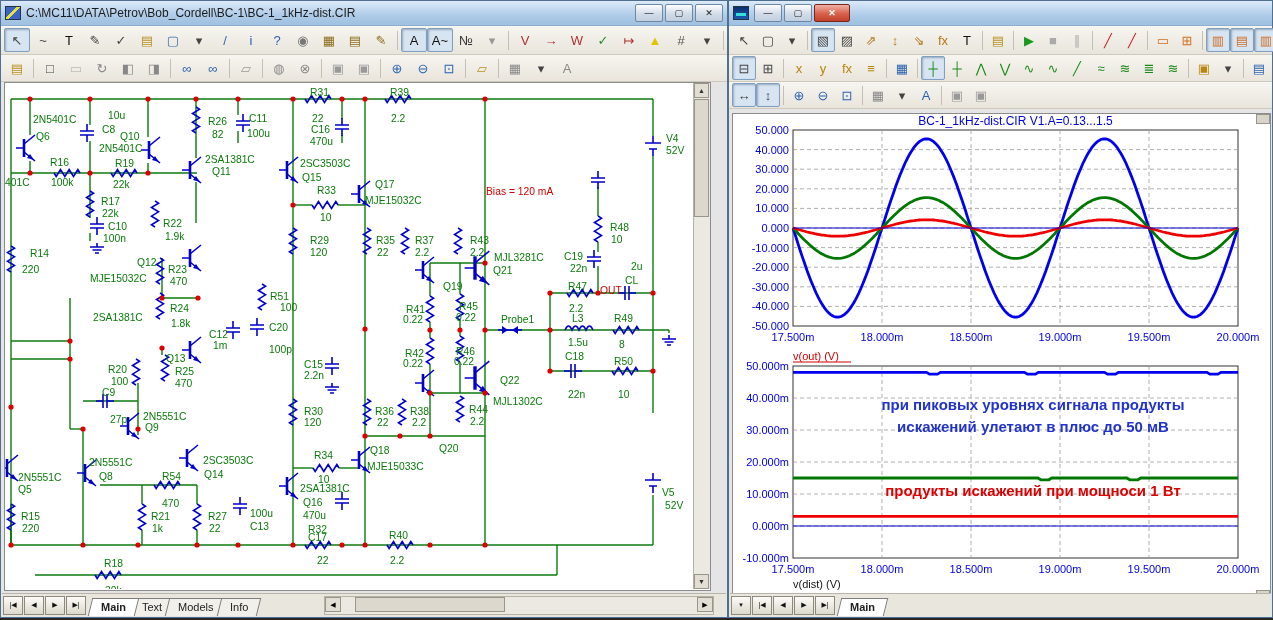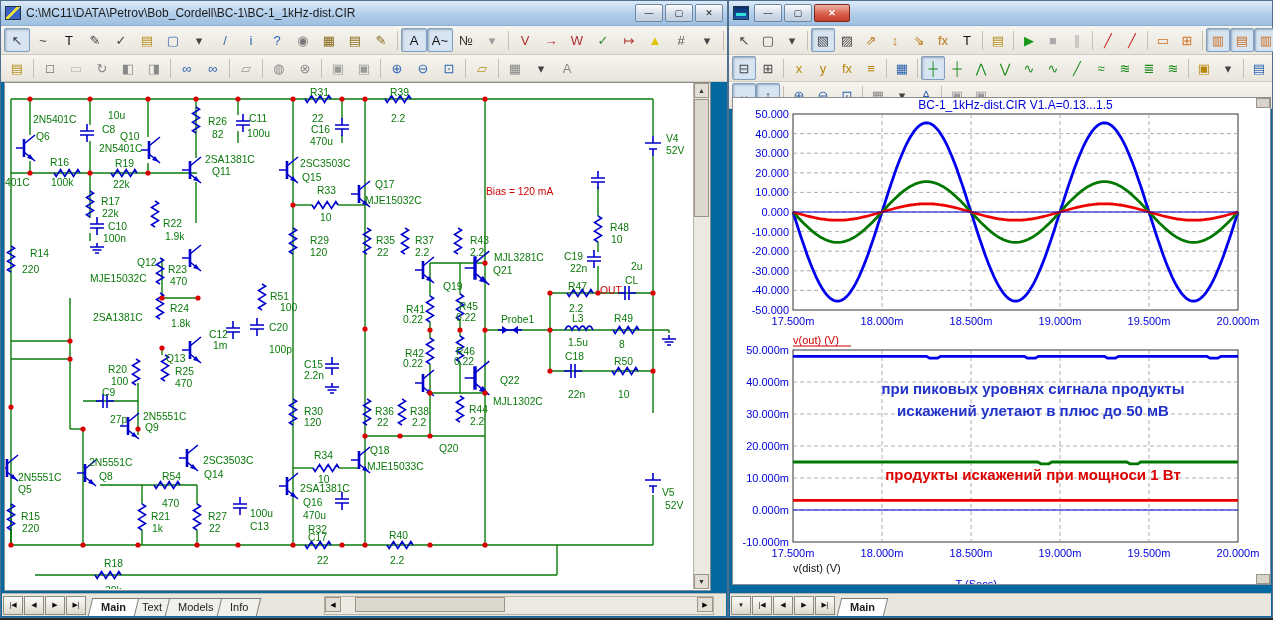--- a/index.html
+++ b/index.html
@@ -1,17 +1,17 @@
 <!DOCTYPE html>
 <html><head>
 <meta charset="utf-8">
 <style>
   html,body{margin:0;padding:0;width:1273px;height:620px;background:#262626;overflow:hidden;
     font-family:"Liberation Sans",sans-serif;-webkit-font-smoothing:antialiased;}
-  .win{position:absolute;background:#0369a1;border:1px solid #51708f;box-sizing:border-box;}
+  .win{position:absolute;background:#e5e5e5;border:1px solid #51708f;box-sizing:border-box;}
   .titlebar{height:24px;display:flex;align-items:center;gap:5px;padding:0 4px;
     background:linear-gradient(#dcebfa,#aecbe8 60%,#9fc0e0);border-bottom:1px solid #8fafd0;}
   .titlebar .ttl{flex:1;font-size:12px;color:#1c1c1c;white-space:nowrap;overflow:hidden;}
   .appicon{width:16px;height:14px;border:1px solid #234;background:
     linear-gradient(135deg,#3b62c8 0 40%,#e8e13a 40% 55%,#3b62c8 55%);box-sizing:border-box;}
   .appicon.scope{background:linear-gradient(#0a2f6e,#1d5bb0);position:relative;}
   .appicon.scope:after{content:"";position:absolute;left:2px;top:6px;width:10px;height:3px;background:#35e0d8;}
   .wbtns{display:flex;gap:2px;}
   .wbtn{width:26px;height:16px;border:1px solid #6e87a2;border-radius:2px;display:flex;align-items:center;
     justify-content:center;font-size:9px;color:#222;background:linear-gradient(#fefefe,#d2dce8 55%,#c0cfdf);}
@@ -603,21 +603,21 @@
       <span class="tbtn" style="color: rgb(42, 98, 176);">⊖</span>
       <span class="tbtn" style="color: rgb(42, 98, 176);">⊡</span>
       <span class="tsep"></span>
       <span class="tbtn" style="color: rgb(136, 136, 136);">▦</span>
       <span class="tbtn">▾</span>
       <span class="tbtn" style="color: rgb(42, 98, 176);">A</span>
       <span class="tsep"></span>
       <span class="tbtn" style="color: rgb(153, 153, 153);">▣</span>
       <span class="tbtn" style="color: rgb(153, 153, 153);">▣</span>
     </div>
-  <div class="canvas" style="left:3px;top:96px;width:537px;height:486px">
+  <div class="canvas" style="left:3px;top:112px;width:537px;height:486px">
     <svg id="charts" width="537" height="486" viewBox="0 0 537 486">
         <g>
           <text x="282.5" y="11" font-size="12" fill="#0000dd" text-anchor="middle">BC-1_1kHz-dist.CIR V1.A=0.13...1.5</text>
           <rect x="60" y="16" width="445" height="196" fill="none" stroke="#333" stroke-width="1"></rect>
           <text x="56" y="20" font-size="11" fill="#0000dd" text-anchor="end">50.000</text>
           <line x1="60" y1="35.6" x2="505" y2="35.6" stroke="#999" stroke-width="0.8" stroke-dasharray="4 3"></line>
           <text x="56" y="39.6" font-size="11" fill="#0000dd" text-anchor="end">40.000</text>
           <line x1="60" y1="55.2" x2="505" y2="55.2" stroke="#999" stroke-width="0.8" stroke-dasharray="4 3"></line>
           <text x="56" y="59.2" font-size="11" fill="#0000dd" text-anchor="end">30.000</text>
           <line x1="60" y1="74.8" x2="505" y2="74.8" stroke="#999" stroke-width="0.8" stroke-dasharray="4 3"></line>

